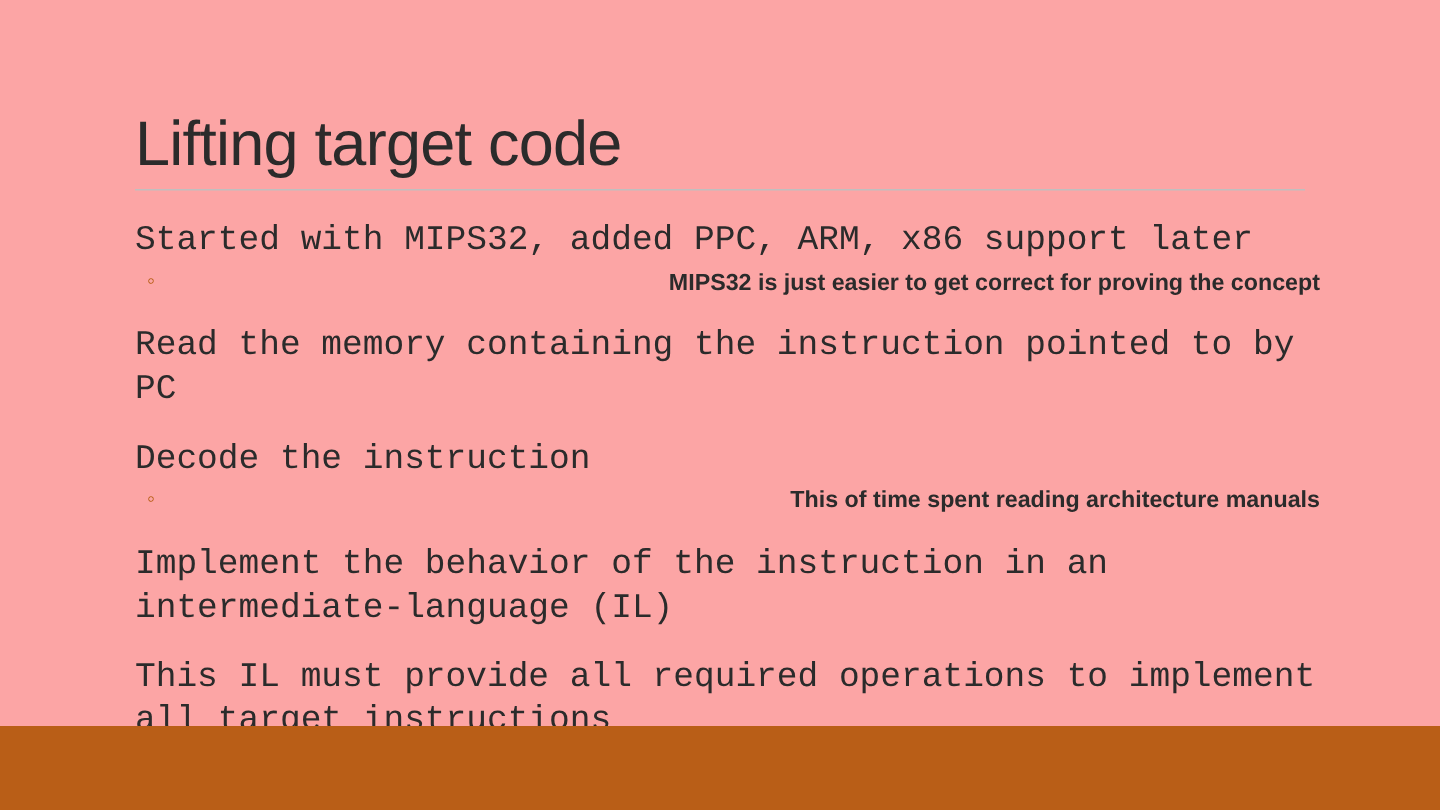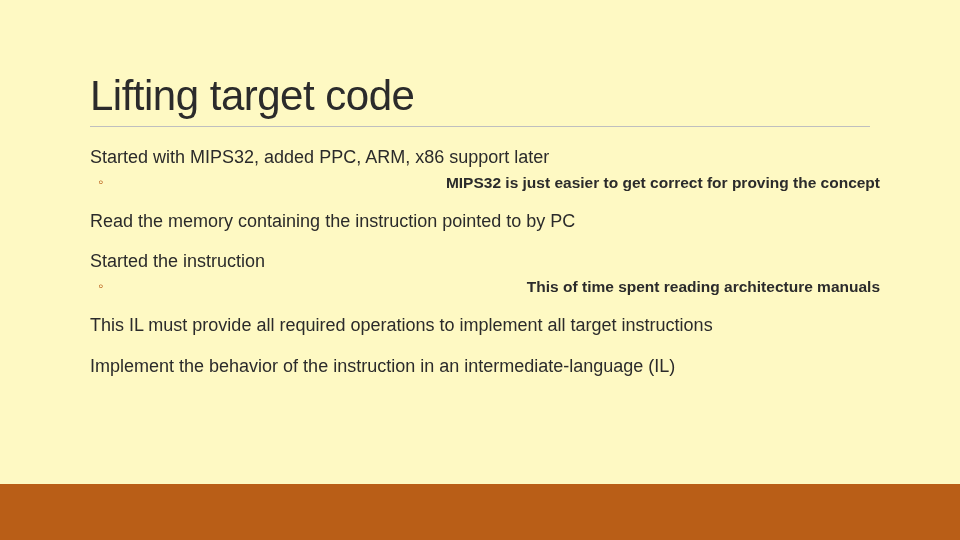--- a/index.html
+++ b/index.html
@@ -6,21 +6,21 @@
   html, body { width: 960px; height: 540px; overflow: hidden; }
   body {
     font-family: "Segoe UI", "Helvetica Neue", Arial, sans-serif;
     background: #ffffff;
     position: relative;
   }
   .slide {
     width: 960px;
     height: 540px;
     position: relative;
-    background: #fef9c3;
+    background: #fca5a5;
   }
   .title {
     position: absolute;
     left: 90px;
     top: 72px;
     font-size: 42px;
     font-weight: 400;
     color: #2b2b2b;
     letter-spacing: -0.5px;
   }
@@ -32,25 +32,26 @@
     height: 1px;
     background: #bfbfbf;
   }
   .content {
     position: absolute;
     left: 90px;
     top: 146px;
     width: 790px;
   }
   .p1 {
-    font-size: 18px;
+    font-size: 23px;
     color: #2b2b2b;
     font-weight: 400;
     margin-top: 0;
     line-height: 1.25;
+    font-family: Liberation Mono, monospace;
   }
   .p1.gap { margin-top: 18px; }
   .sub {
     font-size: 15.5px;
     color: #2b2b2b;
     font-weight: 600;
     margin-top: 4px;
     line-height: 1.25;
     padding-left: 22px;
     position: relative;
@@ -82,22 +83,22 @@
   <div class="title">Lifting target code</div>
   <div class="underline"></div>
 
   <div class="content">
     <div class="p1">Started with MIPS32, added PPC, ARM, x86 support later</div>
     <div class="sub">MIPS32 is just easier to get correct for proving the concept</div>
 
 
     <div class="p1 gap">Read the memory containing the instruction pointed to by PC</div>
 
-    <div class="p1 gap">Started the instruction</div>
+    <div class="p1 gap">Decode the instruction</div>
     <div class="sub">This of time spent reading architecture manuals</div>
 
+    <div class="p1 gap">Implement the behavior of the instruction in an intermediate-language (IL)</div>
+
     <div class="p1 gap">This IL must provide all required operations to implement all target instructions</div>
-
-    <div class="p1 gap">Implement the behavior of the instruction in an intermediate-language (IL)</div>
   </div>
 
   <div class="bottom-bar"></div>
 </div>
 
 </body></html>

